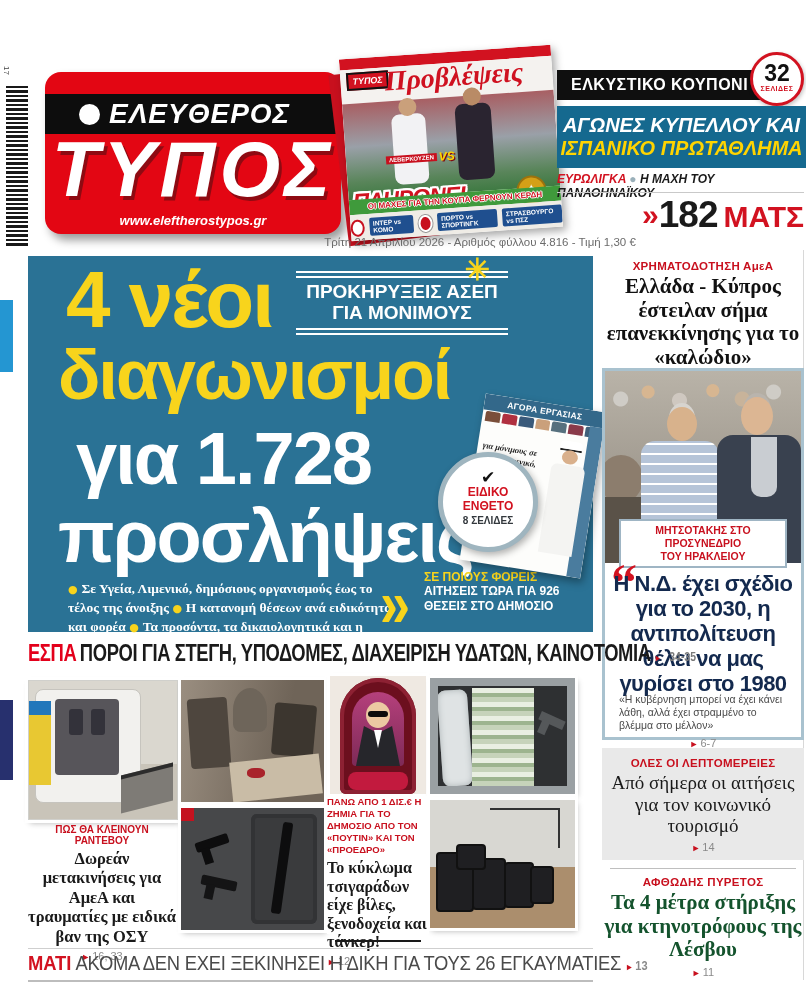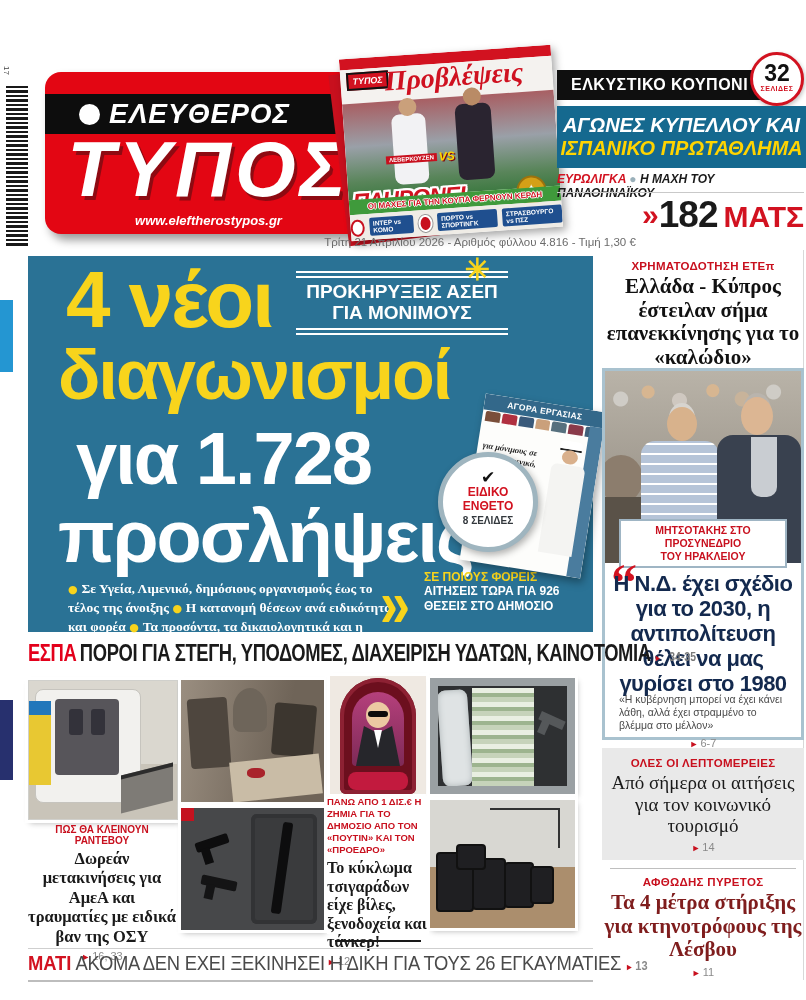--- a/index.html
+++ b/index.html
@@ -11,21 +11,21 @@
   
   .barcode{left:6px;top:86px;width:22px;height:160px;
     background:repeating-linear-gradient(180deg,#191919 0 2px,#fff 2px 4px,#191919 4px 7px,#fff 7px 9px);}
   .edge-num{left:2px;top:66px;font-size:8px;color:#444;transform:rotate(90deg);}
   .tab-blue{left:0;top:300px;width:13px;height:72px;background:#2496d2;}
   .tab-navy{left:0;top:700px;width:13px;height:80px;background:#27306e;}
   .right-rule{left:803px;top:250px;width:1px;height:730px;background:#d8d8d8;}
 
   
   .logo{left:45px;top:72px;width:296px;height:162px;background:#e30613;border-radius:16px;
-        box-shadow:5px 6px 10px rgba(0,0,0,.4);padding-left:31px;}
+        box-shadow:5px 6px 10px rgba(0,0,0,.4);}
   .logo-topstrip{position:absolute;left:0;top:22px;width:100%;height:40px;background:#0d0d0d;
         display:flex;align-items:center;gap:9px;padding-left:34px;box-sizing:border-box;}
   .logo-dot{width:21px;height:21px;border-radius:50%;background:#fff;}
   .logo-top-txt{color:#fff;font-size:28px;font-weight:700;font-style:italic;letter-spacing:1px;}
   .logo-main{position:absolute;left:0;top:58px;width:100%;text-align:center;color:#fff;
         font-size:78px;font-weight:900;font-style:italic;letter-spacing:4px;line-height:1;
         text-shadow:3px 4px 0 #8e0a12;}
   .logo-web{position:absolute;left:0;bottom:6px;width:100%;text-align:center;color:#fff;
         font-size:13px;font-weight:700;font-style:italic;}
 
@@ -155,21 +155,21 @@
   .sb2-quote{position:absolute;left:6px;top:186px;color:#d21220;font-size:52px;font-weight:900;
       font-family:"Liberation Serif",serif;line-height:1;}
   .sb2-hl{position:absolute;left:8px;top:200px;width:180px;text-align:center;color:#13294e;
       font-size:22px;font-weight:800;line-height:1.14;letter-spacing:-.5px;}
   .sb2-sub{position:absolute;left:14px;top:322px;width:168px;color:#4a4a4a;font-size:10.5px;line-height:1.25;}
   .sb2-page{position:absolute;left:0;top:362px;width:196px;text-align:center;}
   .sb3{left:602px;top:748px;width:202px;height:112px;background:#e9e9e9;text-align:center;padding-top:9px;box-sizing:border-box;}
   .sb3 .hl{font-family:"Liberation Serif",serif;font-size:19px;color:#1a1a1a;line-height:1.14;margin-top:3px;}
   .sb-div{left:610px;top:868px;width:186px;height:1px;background:#bfbfbf;}
   .sb4{left:602px;top:876px;width:202px;text-align:center;}
-  .sb4 .hl{font-size:21px;font-weight:700;color:#7f1d1d;line-height:1.12;margin-top:3px;font-family:"Liberation Serif",serif;}
+  .sb4 .hl{font-size:21px;font-weight:700;color:#14532d;line-height:1.12;margin-top:3px;font-family:"Liberation Serif",serif;}
 
   
   .espa{left:28px;top:640px;width:700px;transform:scaleX(0.8);transform-origin:left center;white-space:nowrap;}
   .espa .lb{color:#e3001b;font-size:23px;font-weight:900;letter-spacing:-.5px;}
   .espa .tx{color:#1a1a1a;font-size:23px;font-weight:900;letter-spacing:-.5px;}
   .espa .pg{color:#7a7a7a;font-size:13px;font-weight:700;margin-left:8px;}
 
   
   .van-photo{left:28px;top:680px;width:148px;height:138px;background:linear-gradient(#dad7cf 0 60%,#c9c4b9 60% 100%);
       border:1px solid #d0d0cc;overflow:hidden;}
@@ -363,21 +363,21 @@
     </div>
     <div class="ins-badge">
       <div class="chk">✔</div>
       <span class="b1">ΕΙΔΙΚΟ</span>
       <span class="b1">ΕΝΘΕΤΟ</span>
       <span class="b3">8 ΣΕΛΙΔΕΣ</span>
     </div>
   </div>
 
   <div class="abs sb1">
-    <div class="kick">ΧΡΗΜΑΤΟΔΟΤΗΣΗ ΕΤΕπ</div>
+    <div class="kick">ΧΡΗΜΑΤΟΔΟΤΗΣΗ ΑμεΑ</div>
     <div class="hl ser">Ελλάδα - Κύπρος έστειλαν σήμα επανεκκίνησης για το «καλώδιο»</div>
     <div class="pageref"><span class="arrow">►</span><span>5</span></div>
   </div>
 
   <div class="abs sb2">
     <div class="sb2-photo">
       <div class="crowd-heads"></div>
       <div class="man0-head"></div>
         <div class="man0-sh"></div>
       <div class="man1-head"></div>

